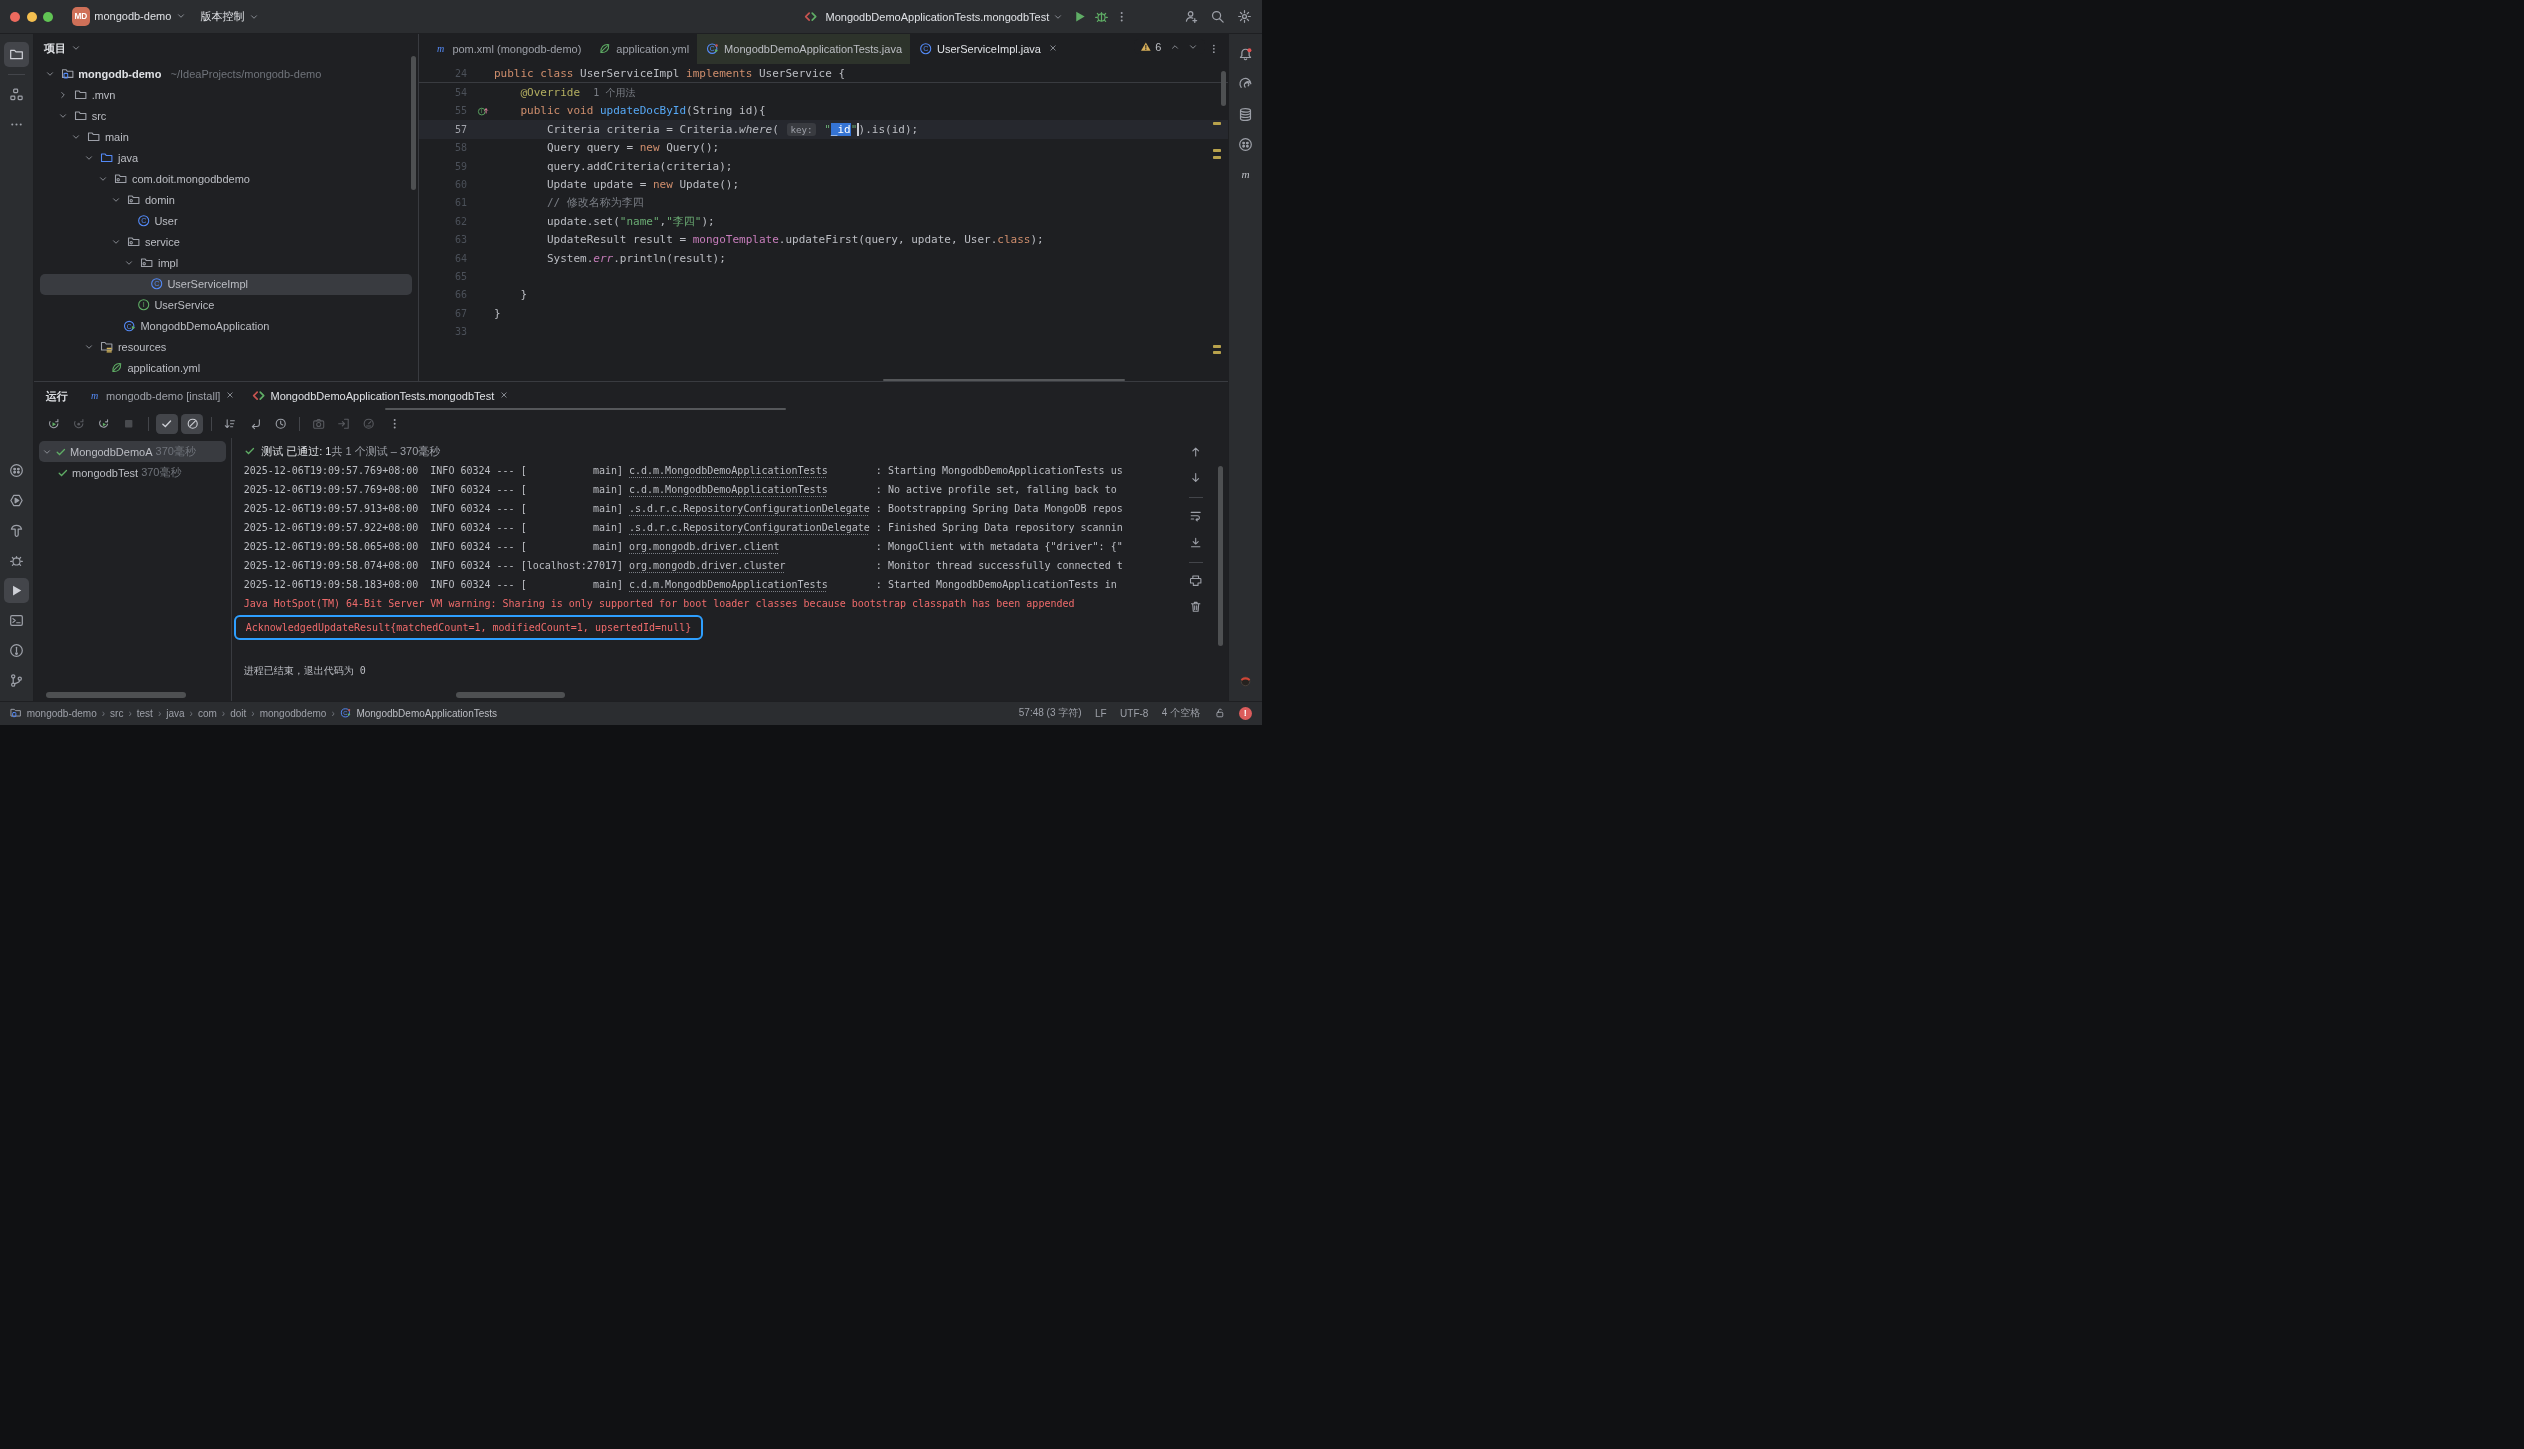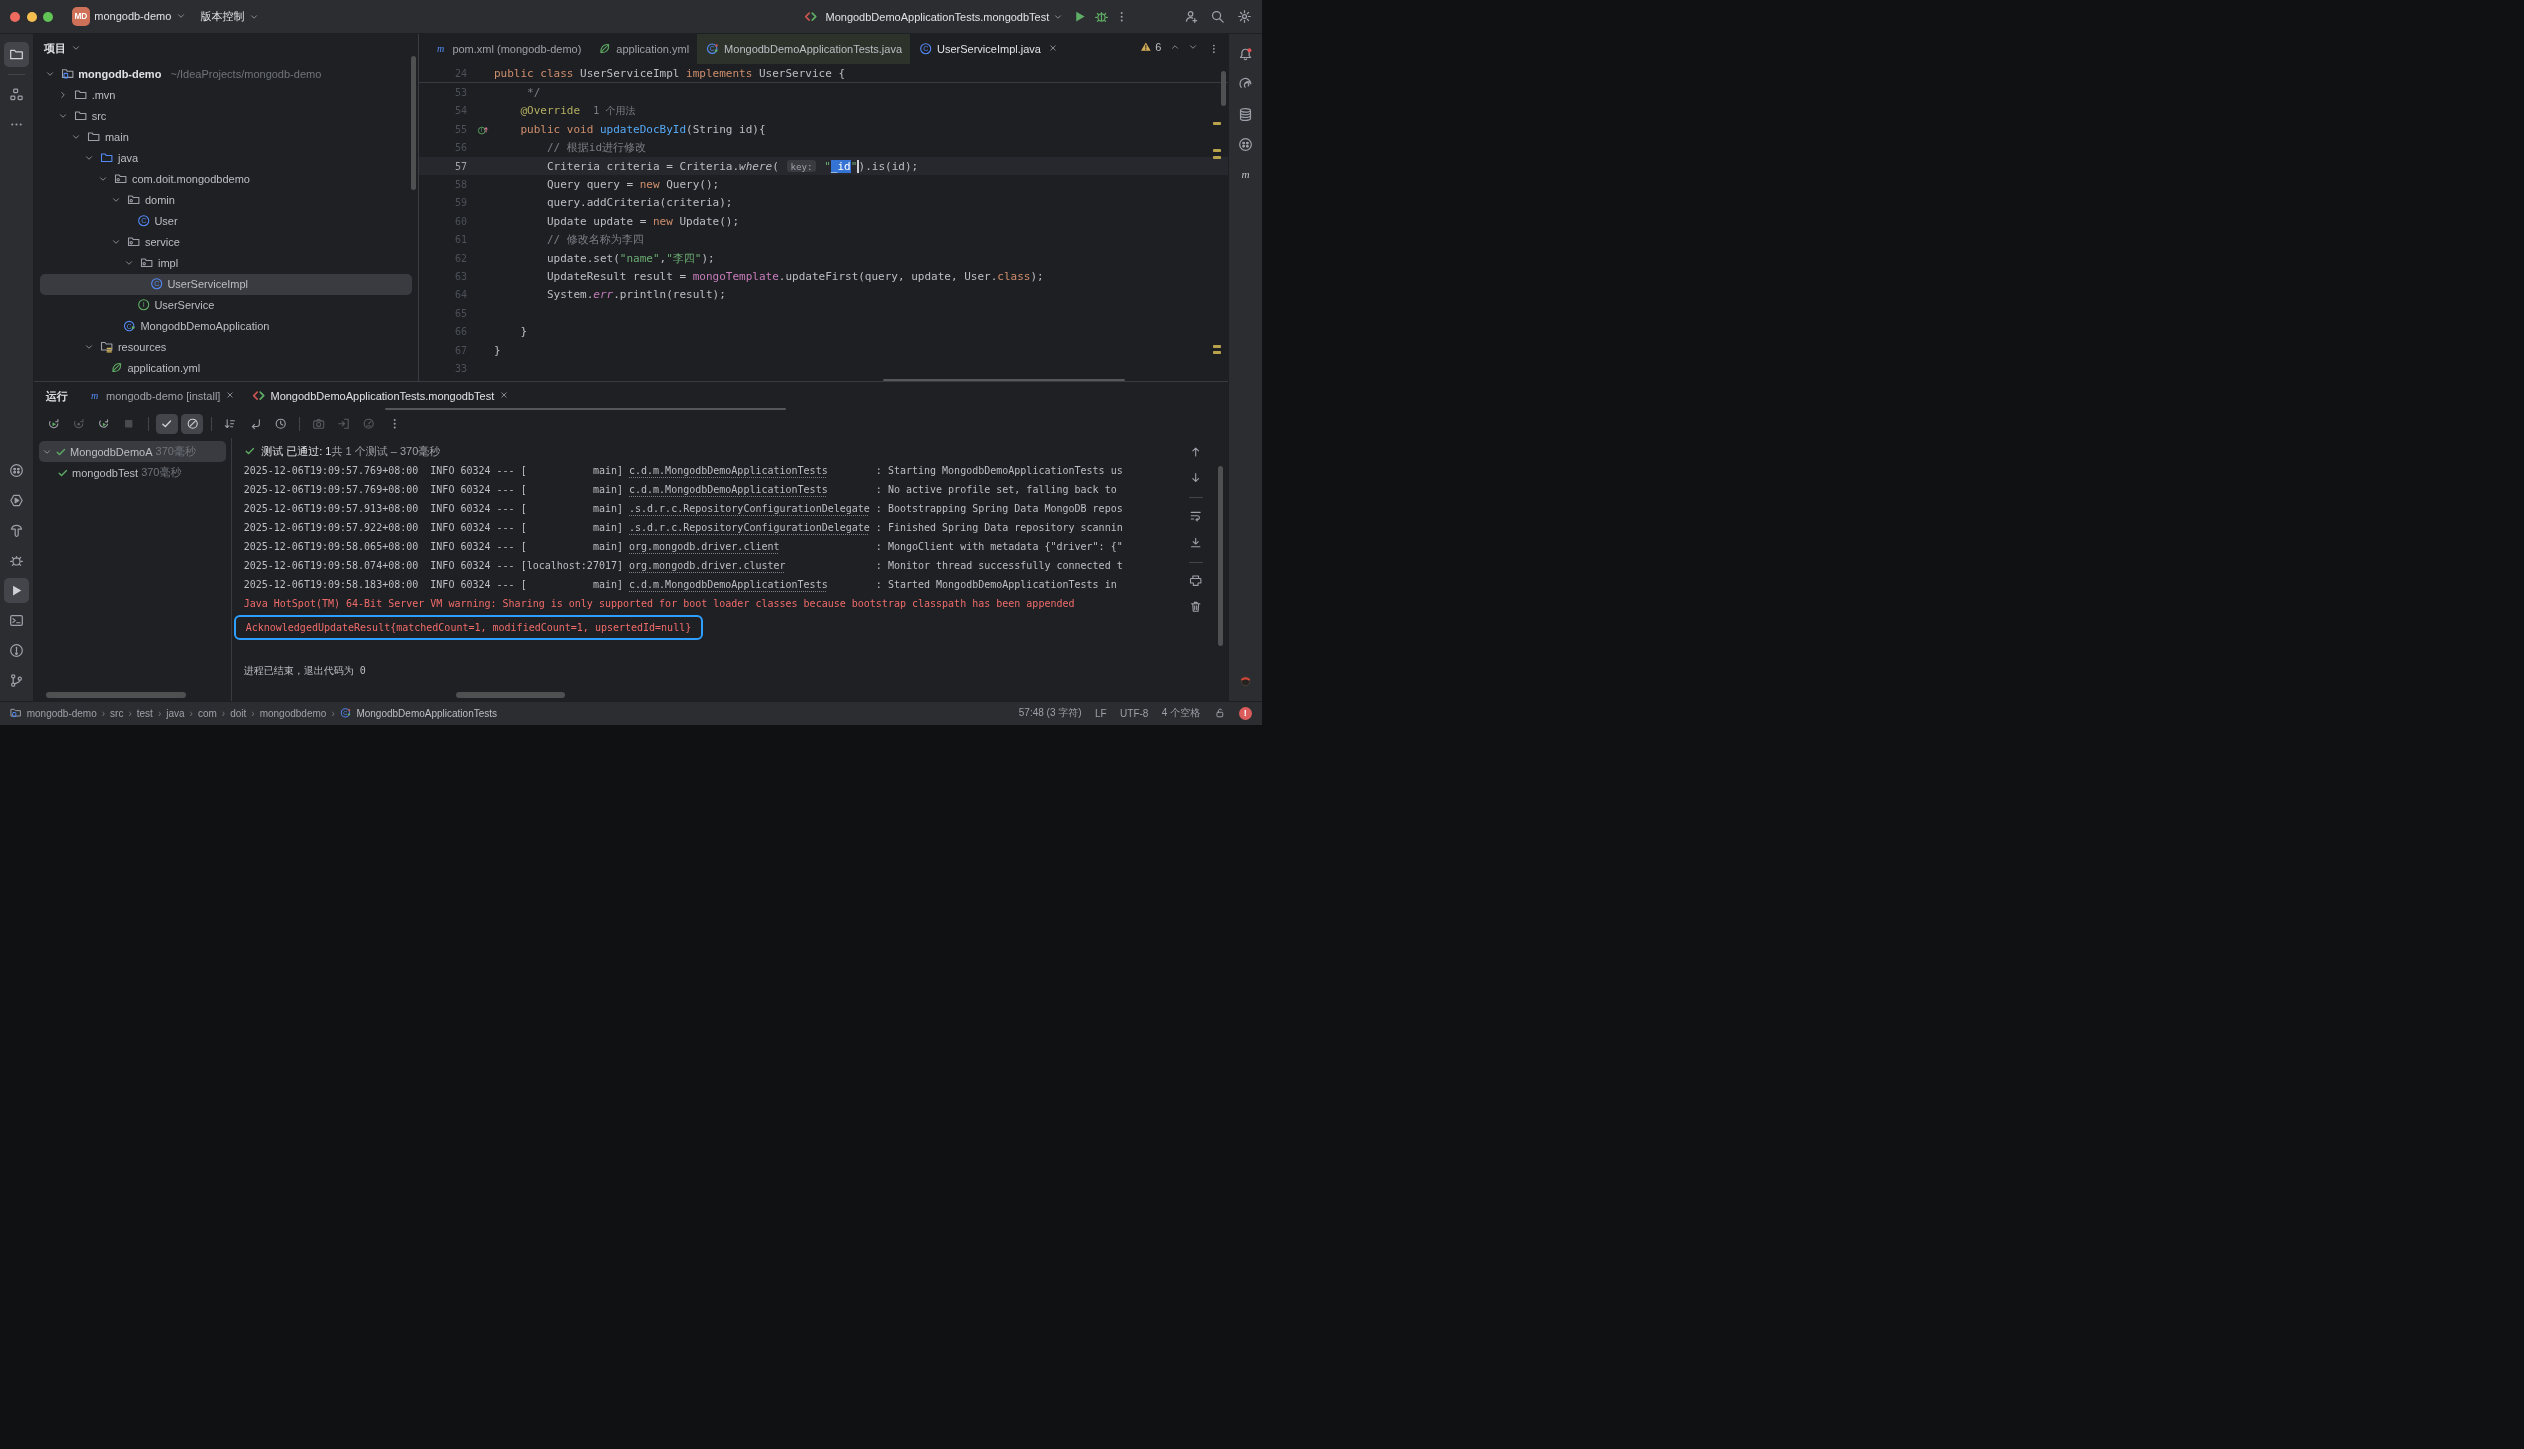--- a/index.html
+++ b/index.html
@@ -589,46 +589,36 @@
               </div>
             </div>
           <div class="tabs-scroll" style="left:464px;width:242px;"></div>
           <div class="codewrap" id="code">
               <div class="codeline sticky">
                 <span class="gut">24</span>
                 <span class="gicon"></span>
                 <span class="ctext"><span class="tk-kw">public class </span><span class="">UserServiceImpl </span><span class="tk-kw">implements </span><span class="">UserService {</span></span>
               </div>
               <div class="codeline">
-                <span class="gut">53</span>
-                <span class="gicon"></span>
-                <span class="ctext"><span class="tk-cmt">     */</span></span>
-              </div>
-              <div class="codeline">
                 <span class="gut">54</span>
                 <span class="gicon"></span>
                 <span class="ctext"><span class="">    </span><span class="tk-ann">@Override</span><span class="">  </span><span class="tk-hint">1 个用法</span></span>
               </div>
               <div class="codeline">
                 <span class="gut">55</span>
                 <span class="gicon">
                   <span class="icon i14">
                     <svg viewBox="0 0 16 16" style="font-size:13px">
                       <circle cx="6.5" cy="9" r="4.6" stroke="#5fad65" stroke-width="1.2" fill="none"></circle>
                       <text x="6.5" y="11.6" text-anchor="middle" font-size="7" fill="#5fad65" font-family="Liberation Sans,sans-serif">I</text>
                       <path d="M12.5 11V5.4M12.5 5.4l-1.8 1.8M12.5 5.4l1.8 1.8" stroke="#e07b9d" stroke-width="1.3" fill="none" stroke-linecap="round"></path>
                     </svg>
                   </span>
                 </span>
                 <span class="ctext"><span class="">    </span><span class="tk-kw">public void </span><span class="tk-mth">updateDocById</span><span class="">(String id){</span></span>
-              </div>
-              <div class="codeline">
-                <span class="gut">56</span>
-                <span class="gicon"></span>
-                <span class="ctext"><span class="">        </span><span class="tk-cmt">// 根据id进行修改</span></span>
               </div>
               <div class="codeline current">
                 <span class="gut">57</span>
                 <span class="gicon"></span>
                 <span class="ctext"><span class="">        </span><span class="">Criteria criteria = Criteria.</span><span class="tk-it">where</span><span class="">( </span><span class="tk-chip">key:</span><span class=""> </span><span class="tk-str">"</span><span class="tk-sel">_id</span><span class="tk-str">"</span><span class="caret"></span><span class="">).is(id);</span></span>
               </div>
               <div class="codeline">
                 <span class="gut">58</span>
                 <span class="gicon"></span>
                 <span class="ctext"><span class="">        </span><span class="">Query query = </span><span class="tk-kw">new</span><span class=""> Query();</span></span>

